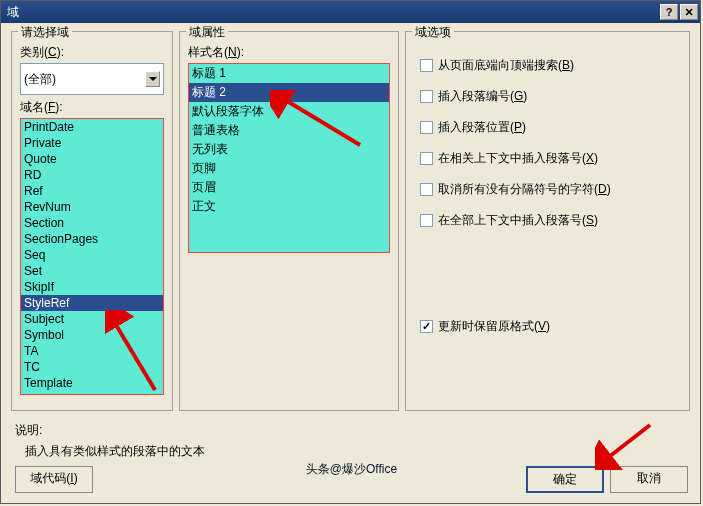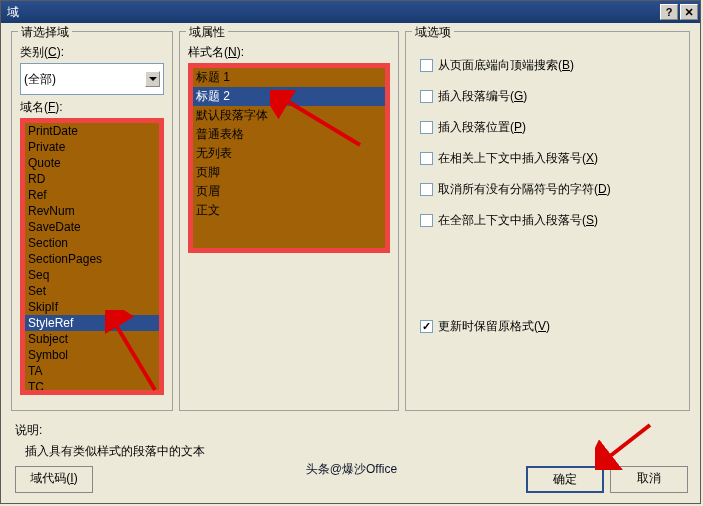--- a/index.html
+++ b/index.html
@@ -11,21 +11,21 @@
 .titlebar-btn { width: 18px; height: 16px; background: #d4d0c8; border: 1px solid #fff; border-right-color: #888; border-bottom-color: #888; display: flex; align-items: center; justify-content: center; color: #000; font-size: 11px; font-weight: bold; cursor: default; }
 .content { flex: 1; display: flex; padding: 8px 10px; gap: 6px; }
 .col { display: flex; flex-direction: column; }
 .group { border: 1px solid #a0a0a0; padding: 8px 8px 10px 8px; position: relative; }
 .group-title { position: absolute; top: -8px; left: 6px; background: #ece9d8; padding: 0 3px; text-align: right; }
 .label { margin: 4px 0 2px 0; }
 .label u { text-decoration: underline; }
 .select { width: 100%; height: 32px; border: 1px solid #7b9ebd; background: #fff; padding: 0 3px; display: flex; align-items: center; justify-content: space-between; }
 .select-arrow { width: 15px; height: 16px; background: #d4d0c8; border: 1px solid #fff; border-right-color: #888; border-bottom-color: #888; display: flex; align-items: center; justify-content: center; }
 .select-arrow::after { content: ""; border-left: 4px solid transparent; border-right: 4px solid transparent; border-top: 4px solid #000; }
-.listbox { border: 5px solid #ef4444; background: #a16207; overflow-y: scroll; overflow-x: hidden; }
+.listbox { border: 1px solid #ef4444; background: #5eead4; overflow-y: scroll; overflow-x: hidden; }
 .listbox::-webkit-scrollbar { width: 16px; }
 .listbox::-webkit-scrollbar-track { background: #ece9d8; border-left: 1px solid #d4d0c8; }
 .listbox::-webkit-scrollbar-thumb { background: #d4d0c8; border: 1px solid #fff; border-right-color: #888; border-bottom-color: #888; }
 .listbox::-webkit-scrollbar-button { background: #d4d0c8; border: 1px solid #fff; border-right-color: #888; border-bottom-color: #888; height: 16px; }
 .list-item { padding: 1px 3px; cursor: default; white-space: nowrap; }
 .list-item.selected { background: #2b4f8e; color: #fff; }
 .col1 { width: 162px; }
 .col1 .group { height: 380px; }
 .col1 .listbox { height: 277px; margin-top: 1px; }
 .col2 { width: 220px; }
@@ -67,21 +67,20 @@
           <span class="select-arrow"></span>
         </div>
         <div class="label">域名(<u>F</u>):</div>
         <div class="listbox" id="fields-list">
             <div class="list-item">PrintDate</div>
             <div class="list-item">Private</div>
             <div class="list-item">Quote</div>
             <div class="list-item">RD</div>
             <div class="list-item">Ref</div>
             <div class="list-item">RevNum</div>
-            <div class="list-item">SaveDate</div>
             <div class="list-item">Section</div>
             <div class="list-item">SectionPages</div>
             <div class="list-item">Seq</div>
             <div class="list-item">Set</div>
             <div class="list-item">SkipIf</div>
             <div class="list-item selected">StyleRef</div>
             <div class="list-item">Subject</div>
             <div class="list-item">Symbol</div>
             <div class="list-item">TA</div>
             <div class="list-item">TC</div>

